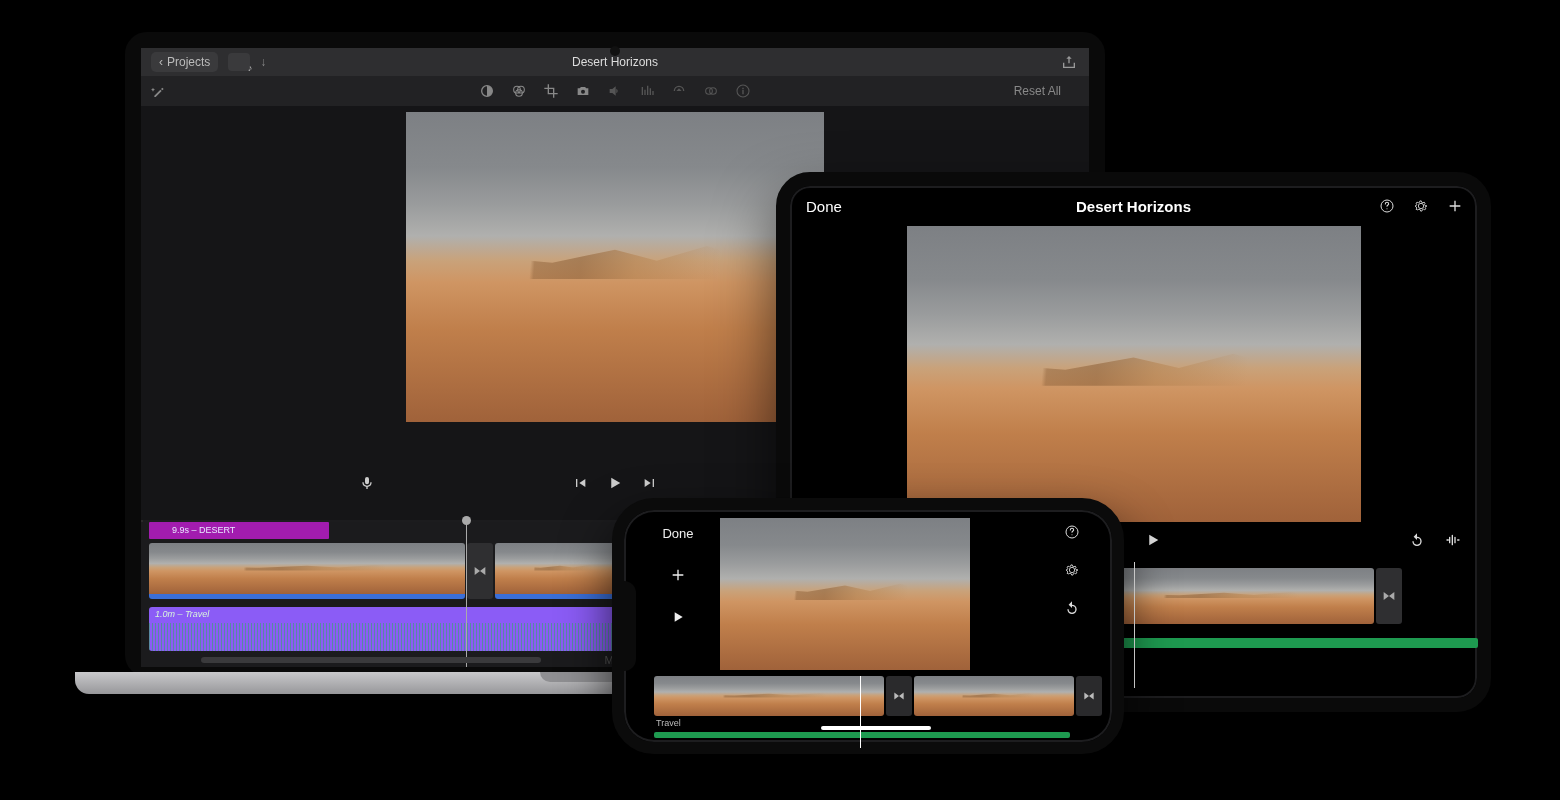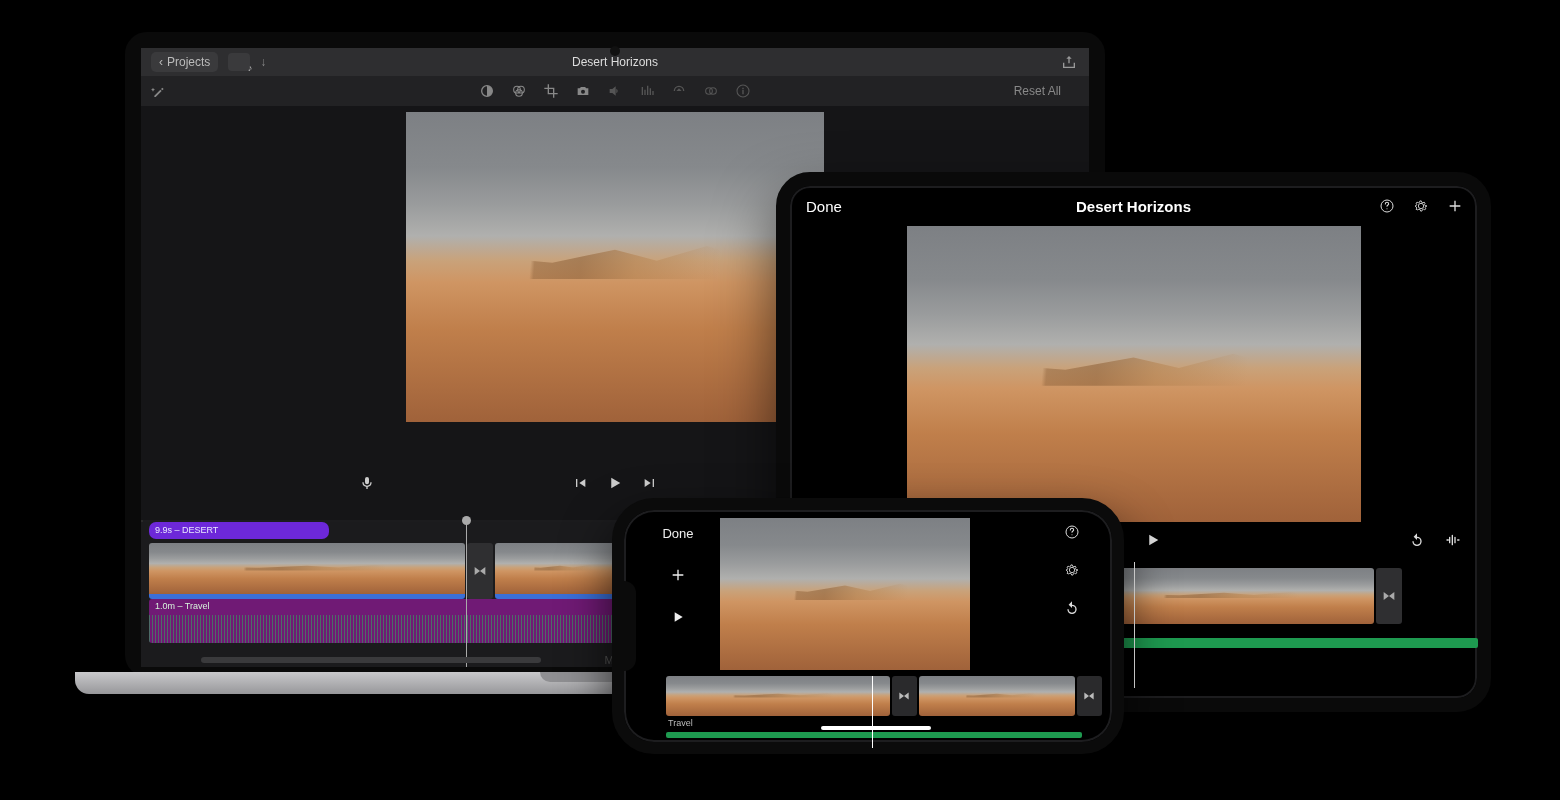--- a/index.html
+++ b/index.html
@@ -58,27 +58,27 @@
   .tool-cluster{position:absolute;left:50%;transform:translateX(-50%);display:flex;gap:16px;align-items:center;}
   .tool-cluster span{font-size:14px;cursor:default;}
   .mac-reset{position:absolute;right:28px;font-size:12px;}
   .mac-viewer{height:362px;background:#151517;display:flex;justify-content:center;align-items:flex-start;padding:6px 0 0;}
   .mac-preview{width:418px;height:310px;}
   .mac-transport{height:30px;position:relative;background:#151517;display:flex;justify-content:center;align-items:center;gap:18px;color:#ccc;font-size:14px;}
   .mac-mic{position:absolute;left:218px;}
   .mac-timecode{height:22px;background:#151517;text-align:right;padding:2px 20px 4px;font-size:11px;color:#777;}
   .mac-tc-cur{color:#eee;}
   .mac-timeline{background:#1b1b1d;height:145px;padding:0 8px;position:relative;}
-  .mac-titleclip{height:17px;width:180px;background:#6d28d9;border-radius:7px;color:#e8e8ff;font-size:9px;line-height:17px;padding:0 6px;margin-top:2px;}
+  .mac-titleclip{height:17px;width:180px;background:#a21caf;border-radius:1px;color:#e8e8ff;font-size:9px;line-height:17px;padding:0 23px;margin-top:2px;}
   .mac-videorow{display:flex;gap:2px;margin-top:4px;height:56px;}
   .vclip{flex:0 0 auto;height:56px;border-radius:3px;border-bottom:5px solid #3b6fd8;overflow:hidden;}
   .vclip1{width:316px;}
   .transbox{width:26px;height:56px;background:#2f2f31;border-radius:3px;display:flex;align-items:center;justify-content:center;color:#aaa;font-size:14px;}
   .vclip2{width:130px;}
-  .mac-audio{height:44px;width:468px;background:#701a75;border-radius:3px;position:relative;overflow:hidden;}
+  .mac-audio{margin-top:8px;height:44px;width:468px;background:#8b5cf6;border-radius:3px;position:relative;overflow:hidden;font-style:italic;}
   .mac-audlabel{position:absolute;top:2px;left:6px;font-size:9px;color:#d8f5dc;}
   .wave{position:absolute;left:0;right:0;bottom:0;height:28px;opacity:.55;
     background:repeating-linear-gradient(90deg,#2fae5c 0 1px,transparent 1px 3px);}
   .mac-scrollbar{position:absolute;left:60px;bottom:4px;width:340px;height:6px;background:#3a3a3c;border-radius:3px;}
   .mac-playhead{position:absolute;left:325px;top:0;bottom:0;width:1px;background:#aaa;}
   .mac-playhead::before{content:"";position:absolute;top:-6px;left:-4px;width:9px;height:9px;border-radius:50%;background:#aaa;}
   
   .ipad{
     position:absolute;left:776px;top:172px;width:715px;height:540px;
     border:14px solid #0a0a0a;border-radius:34px;background:#000;
@@ -103,21 +103,21 @@
     position:absolute;left:612px;top:498px;width:512px;height:256px;
     border:12px solid #0b0b0b;border-radius:42px;background:#000;
     box-shadow:0 25px 50px rgba(0,0,0,.7), inset 0 0 0 2px #1d1d1f;
   }
   .iphone-notch{position:absolute;left:-2px;top:50%;transform:translateY(-50%);width:14px;height:90px;background:#0b0b0b;border-radius:0 12px 12px 0;}
   .iphone-body{position:absolute;left:26px;right:10px;top:8px;bottom:8px;}
   .iphone-left{position:absolute;left:0;top:0;width:56px;height:100%;display:flex;flex-direction:column;align-items:center;justify-content:flex-start;gap:26px;padding-top:8px;color:#eee;font-size:15px;}
   .iphone-done{font-size:13px;}
   .iphone-preview{position:absolute;left:70px;top:0;width:250px;height:152px;}
   .iphone-right{position:absolute;right:4px;top:6px;width:52px;display:flex;flex-direction:column;align-items:center;gap:22px;color:#ddd;font-size:16px;}
-  .iphone-timeline{position:absolute;left:0;right:0;top:158px;height:72px;margin-left:12px;}
+  .iphone-timeline{position:absolute;left:0;right:0;top:158px;height:72px;}
   .iphone-videorow{display:flex;height:40px;gap:2px;padding-left:4px;}
   .ph-clip{height:40px;border-radius:3px;overflow:hidden;}
   .ph-clip1{width:230px;}
   .ph-trans{width:26px;height:40px;background:#2a2a2c;border-radius:3px;display:flex;align-items:center;justify-content:center;color:#bbb;font-size:13px;}
   .ph-clip2{width:160px;}
   .iphone-audlabel{position:absolute;left:6px;top:42px;font-size:9px;color:#bbb;}
   .iphone-audio{position:absolute;left:4px;top:56px;height:6px;width:416px;background:#1e9a50;border-radius:2px;}
   .iphone-playhead{position:absolute;left:210px;top:0;bottom:0;width:1px;background:#fff;}
   .iphone-homebar{position:absolute;left:50%;bottom:4px;transform:translateX(-50%);width:110px;height:4px;background:#fff;border-radius:3px;}
   svg{display:block;}

